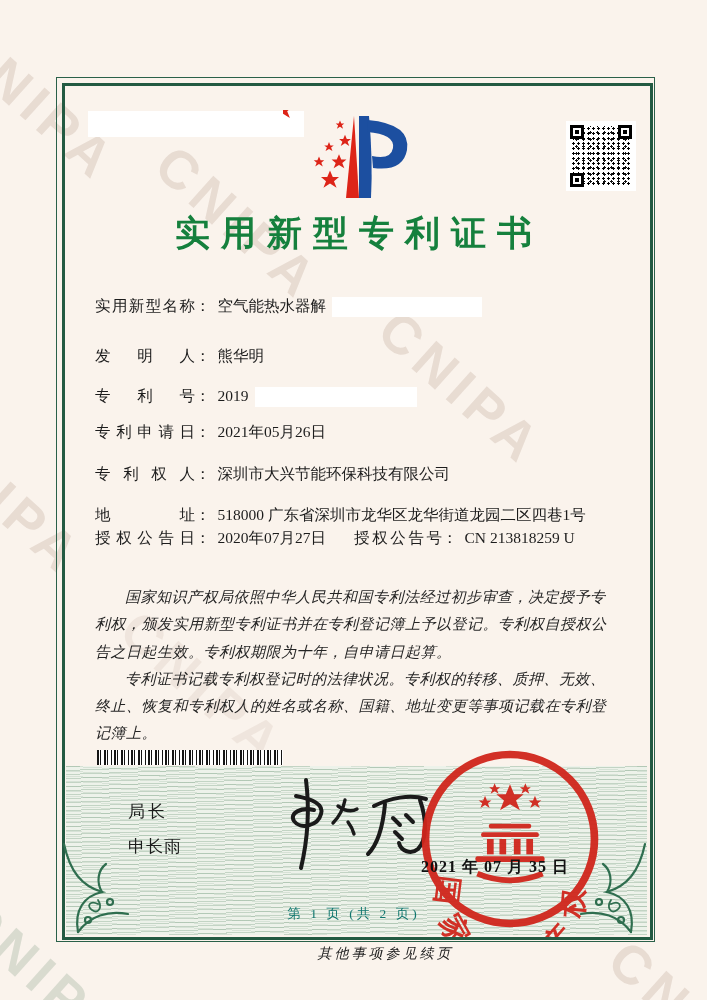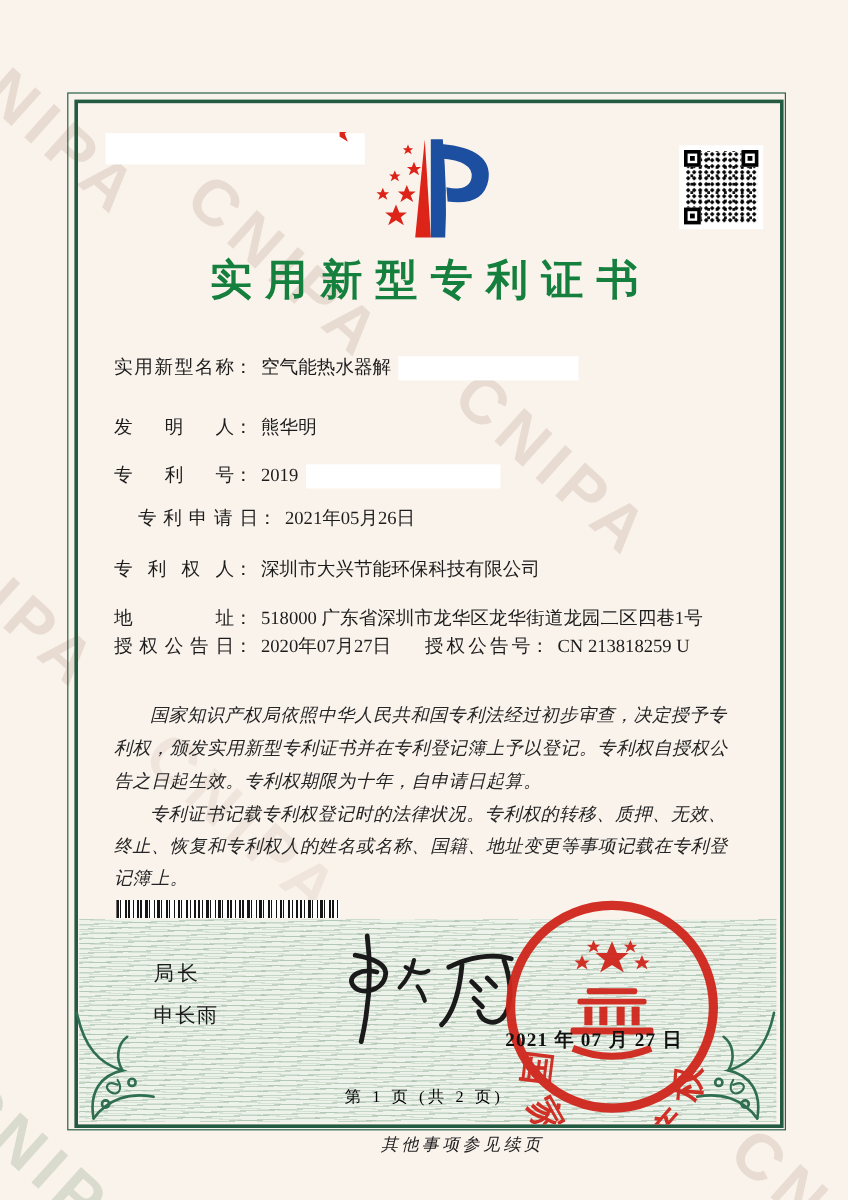--- a/index.html
+++ b/index.html
@@ -46,21 +46,21 @@
         #151515 7px 9px, #fff 9px 10px, #151515 10px 11px, #fff 11px 14px,
         #151515 14px 15px, #fff 15px 17px);}
   .sig-title{position:absolute;left:128px;top:800px;font-size:17px;letter-spacing:3px;z-index:4;}
   .sig-name{position:absolute;left:128px;top:835px;font-size:17px;letter-spacing:1px;z-index:4;}
   .signature{position:absolute;left:248px;top:772px;width:195px;height:108px;z-index:5;}
   .seal{position:absolute;left:414px;top:741px;width:192px;height:196px;z-index:5;opacity:.95;}
   .seal-date{position:absolute;left:421px;top:857px;width:180px;z-index:6;
       font-size:16px;font-weight:600;letter-spacing:1px;color:#111;white-space:nowrap;}
   .corner{position:absolute;z-index:4;}
   .page-info{position:absolute;left:0;top:905px;width:707px;text-align:center;z-index:4;
-      font-size:13.5px;letter-spacing:3px;color:#000000;}
+      font-size:13.5px;letter-spacing:3px;color:#0f766e;}
   .cont-note{position:absolute;left:0;top:945px;width:707px;text-align:center;z-index:4;
       font-size:14px;font-style:italic;letter-spacing:3px;color:#222;padding-left:32px;}
 </style>
 </head>
 <body>
 
 <div class="page">
 
   <div class="wm" style="left:-18px;top:14px;">CNIPA</div>
   <div class="wm" style="left:185px;top:133px;">CNIPA</div>
@@ -107,21 +107,21 @@
 
   <div class="frow" style="top:296px;">
     <span class="flabel">实用新型名称</span><span class="fsep">：</span><span>空气能热水器解</span><span class="inline-redact" style="width:150px;"></span>
   </div>
   <div class="frow" style="top:346px;">
     <span class="flabel">发明人</span><span class="fsep">：</span><span>熊华明</span>
   </div>
   <div class="frow" style="top:386px;">
     <span class="flabel">专利号</span><span class="fsep">：</span><span>2019</span><span class="inline-redact" style="width:162px;"></span>
   </div>
-  <div class="frow" style="top:422px;margin-left:20px;">
+  <div class="frow" style="top:422px;">
     <span class="flabel">专利申请日</span><span class="fsep">：</span><span>2021年05月26日</span>
   </div>
   <div class="frow" style="top:464px;">
     <span class="flabel">专利权人</span><span class="fsep">：</span><span>深圳市大兴节能环保科技有限公司</span>
   </div>
   <div class="frow" style="top:505px;">
     <span class="flabel">地址</span><span class="fsep">：</span><span>518000  广东省深圳市龙华区龙华街道龙园二区四巷1号</span>
   </div>
   <div class="frow" style="top:528px;">
     <span class="flabel">授权公告日</span><span class="fsep">：</span><span>2020年07月27日</span><span class="gap"></span><span class="flabel2">授权公告号</span><span class="fsep">：</span><span>CN 213818259 U</span>
@@ -171,21 +171,21 @@
       <rect x="78" y="84" width="44" height="5" rx="2"></rect>
       <rect x="70" y="93" width="60" height="5" rx="2"></rect>
       <rect x="76" y="100" width="7" height="16"></rect>
       <rect x="89" y="100" width="7" height="16"></rect>
       <rect x="104" y="100" width="7" height="16"></rect>
       <rect x="117" y="100" width="7" height="16"></rect>
       <rect x="64" y="118" width="72" height="6" rx="2"></rect>
       <path d="M66,136 Q100,150 134,136" fill="none" stroke="#d0261c" stroke-width="6"></path>
     </g>
   </svg>
-  <div class="seal-date">2021 年 07 月 27 日</div>
+  <div class="seal-date">2021 年 07 月 35 日</div>
 
   <svg class="corner" style="left:573px;top:842px;width:76px;height:94px;" viewBox="0 0 76 94" fill="none" stroke="#2f6e4f" stroke-width="2.2" stroke-linecap="round">
     <path d="M72,2 C66,30 54,44 34,50 C52,54 62,68 58,90"></path>
     <path d="M58,90 C46,74 28,68 8,72"></path>
     <path d="M34,50 C40,40 38,28 30,22"></path>
     <path d="M38,62 C46,58 50,64 44,68 C38,72 33,66 38,58" stroke-width="1.8"></path>
     <circle cx="26" cy="60" r="3"></circle>
     <circle cx="48" cy="78" r="3"></circle>
   </svg>
   <svg class="corner" style="left:60px;top:842px;width:76px;height:94px;transform:scaleX(-1);" viewBox="0 0 76 94" fill="none" stroke="#2f6e4f" stroke-width="2.2" stroke-linecap="round">

